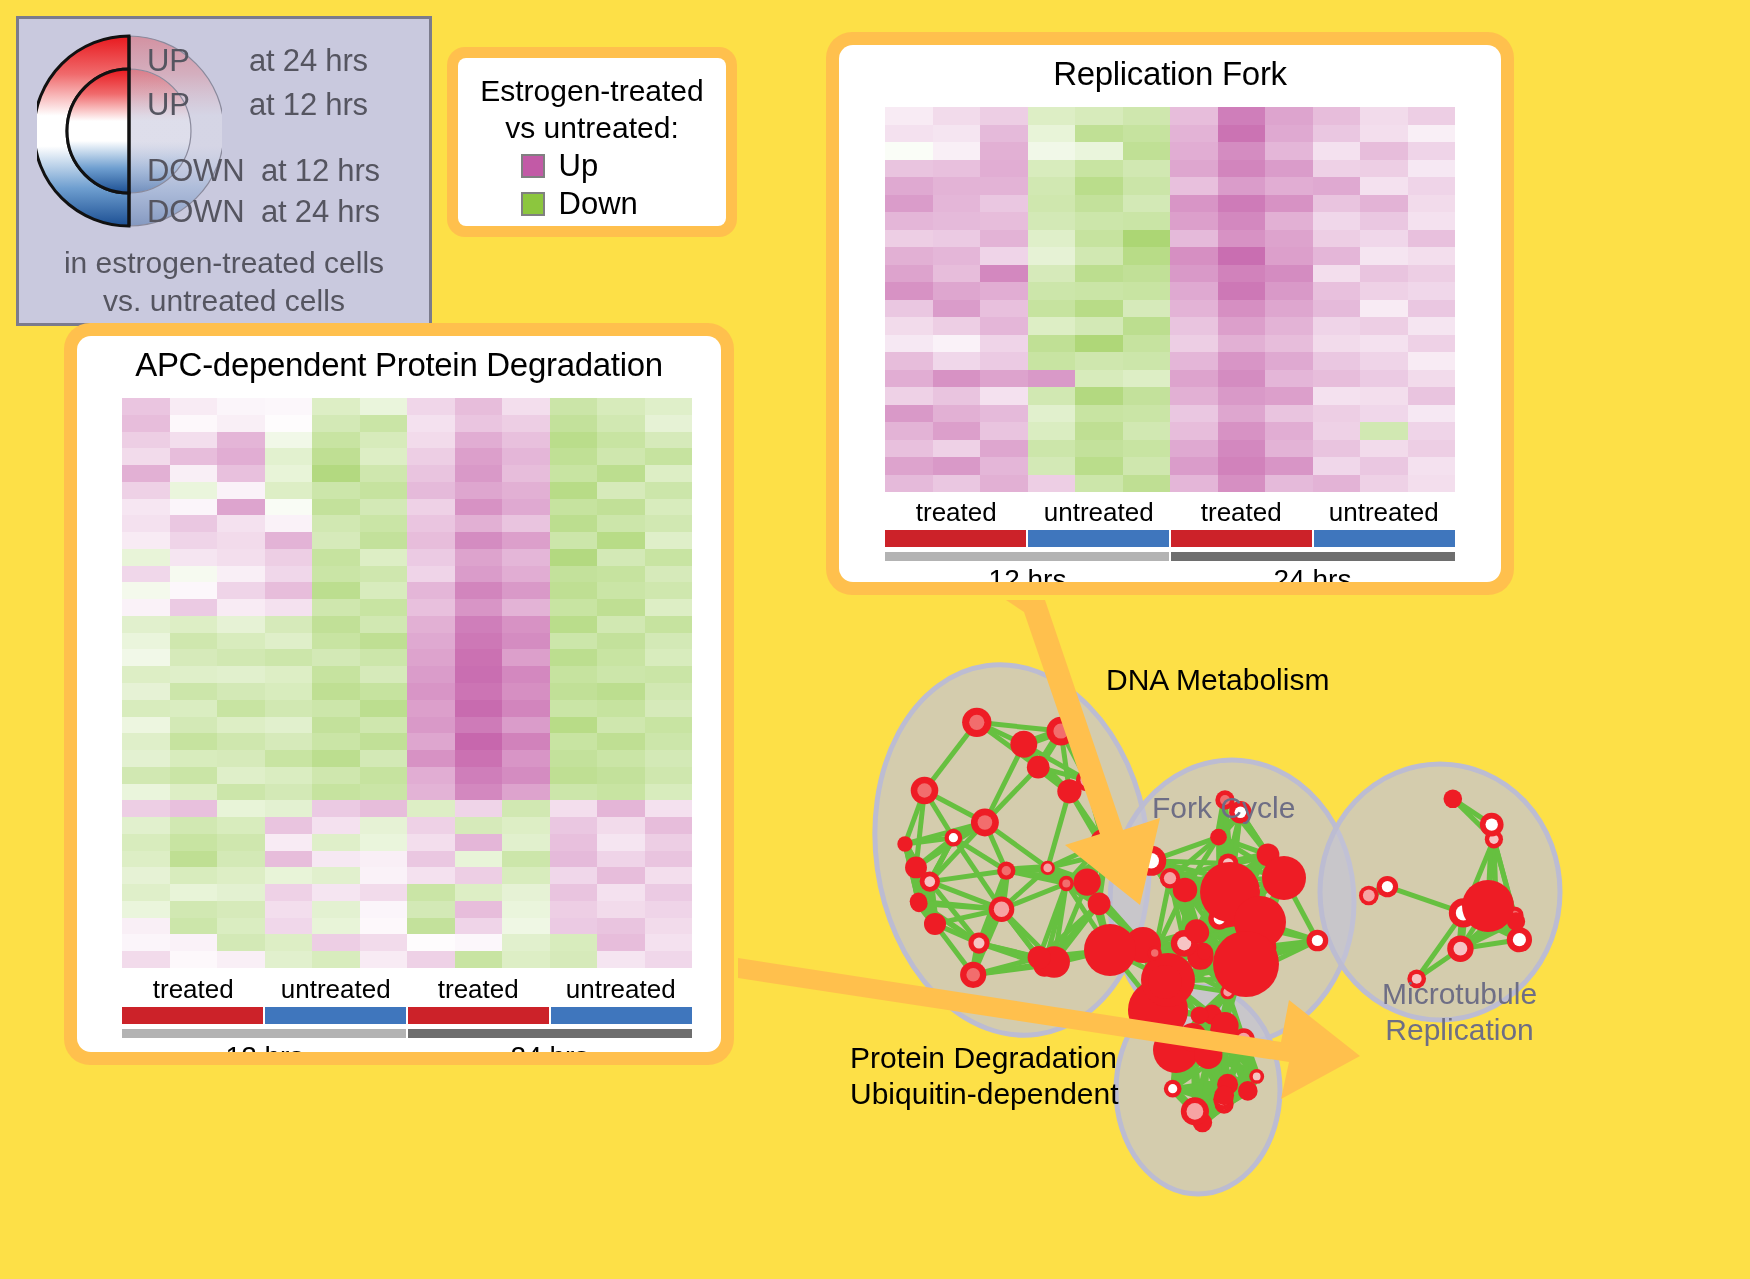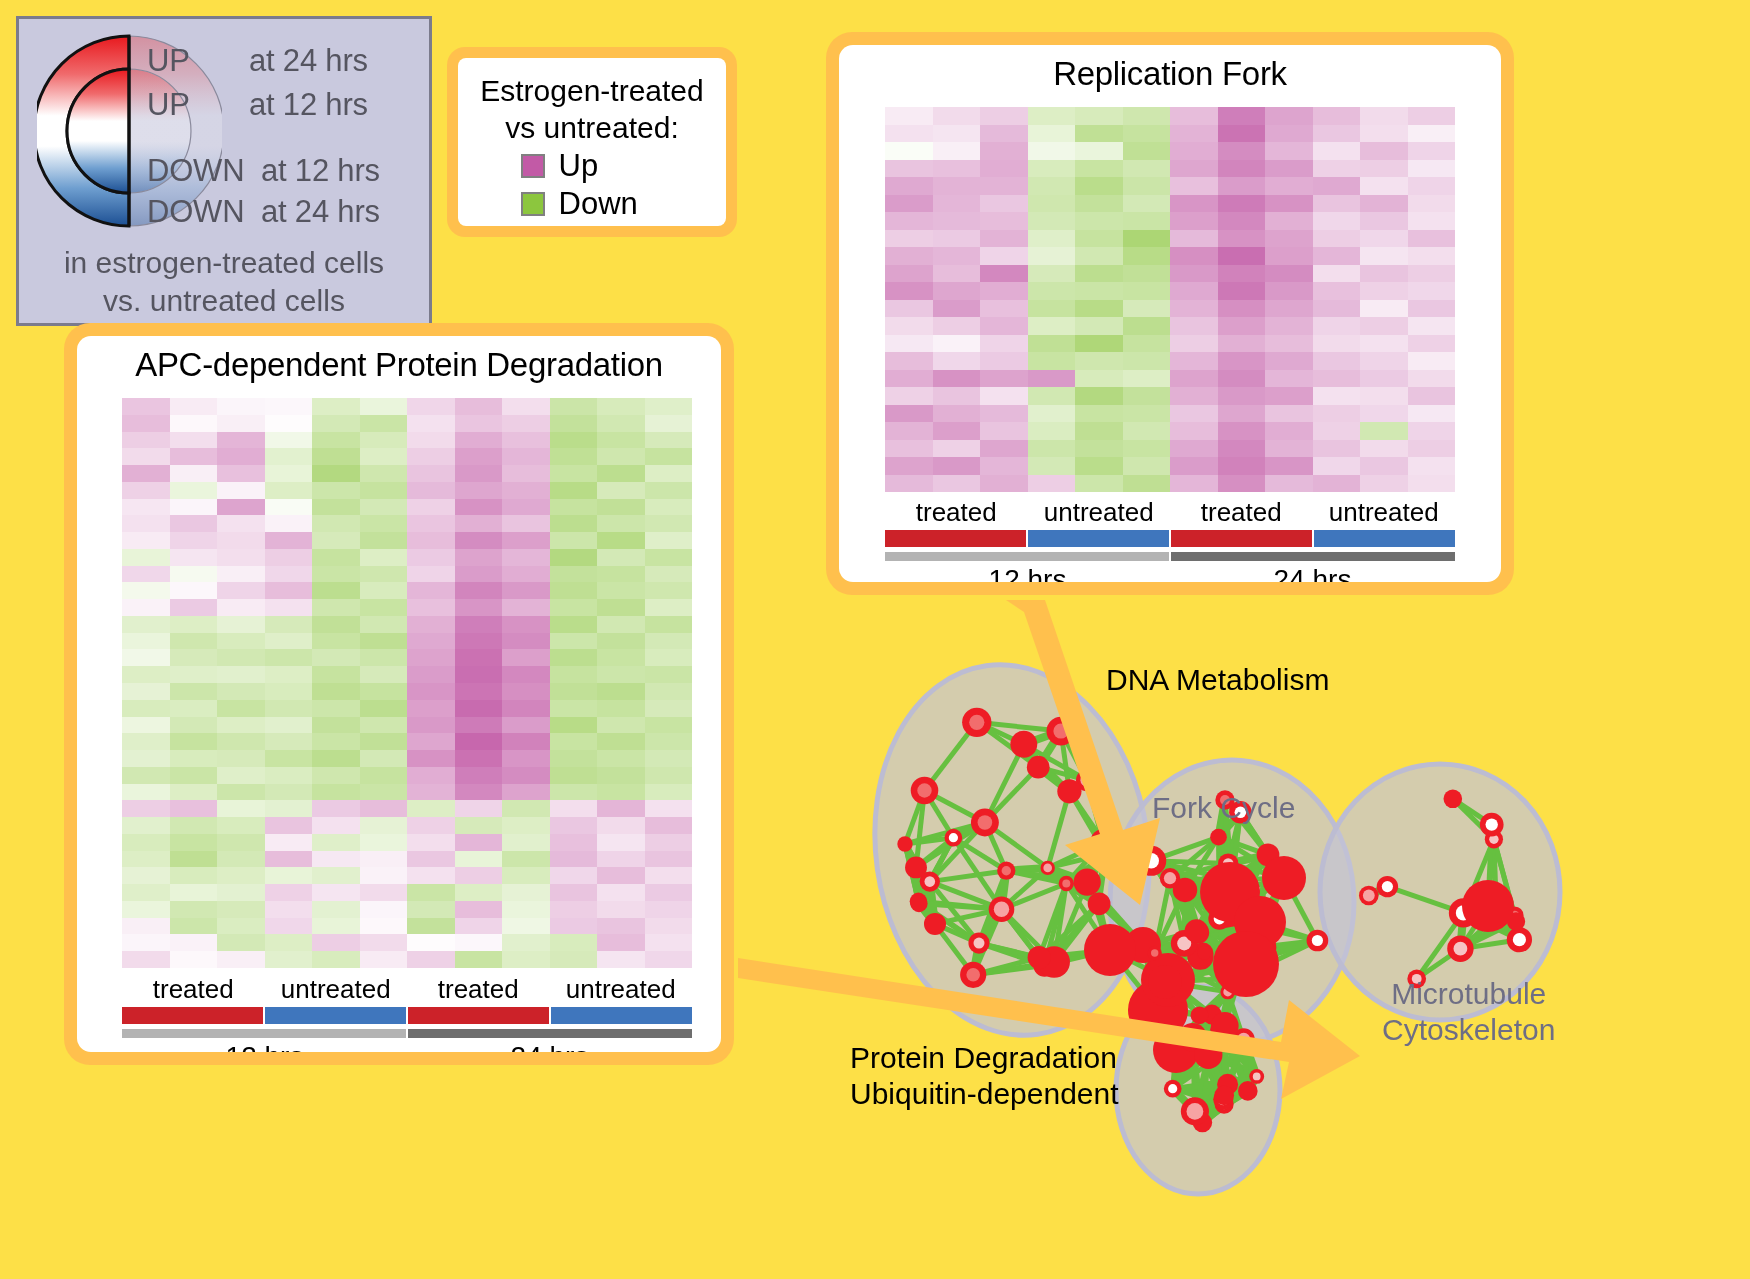--- a/index.html
+++ b/index.html
@@ -1693,21 +1693,21 @@
         <circle cx="444.2" cy="495.4" r="9.862934113881986" fill="#ee1c25"></circle>
         <circle cx="419.5" cy="415.3" r="8.888427496835789" fill="#ee1c25"></circle>
         <circle cx="330.0" cy="350.0" r="26" fill="#ee1c25"></circle>
         <circle cx="385.0" cy="382.0" r="17" fill="#ee1c25"></circle>
       </svg>
 
     <div class="net-label" id="label-dna-metabolism">DNA Metabolism</div>
     <div class="net-label" id="label-cell-cycle">Fork Cycle</div>
     <div class="net-label" id="label-microtubule">
       <div>Microtubule</div>
-      <div>Cytoskeleton</div>
+      <div>Replication</div>
     </div>
     <div class="net-label" id="label-ubiquitin">
       <div>Protein Degradation</div>
       <div>Ubiquitin-dependent</div>
     </div>
   </div>
 
   <svg class="arrow-svg" width="1750" height="1279">
 
     <path d="M 1006,600 L 1045,600 L 1123,830 L 1160,818 L 1140,905 L 1065,845 L 1100,834 L 1024,612 Z" fill="#ffc04d"></path>

